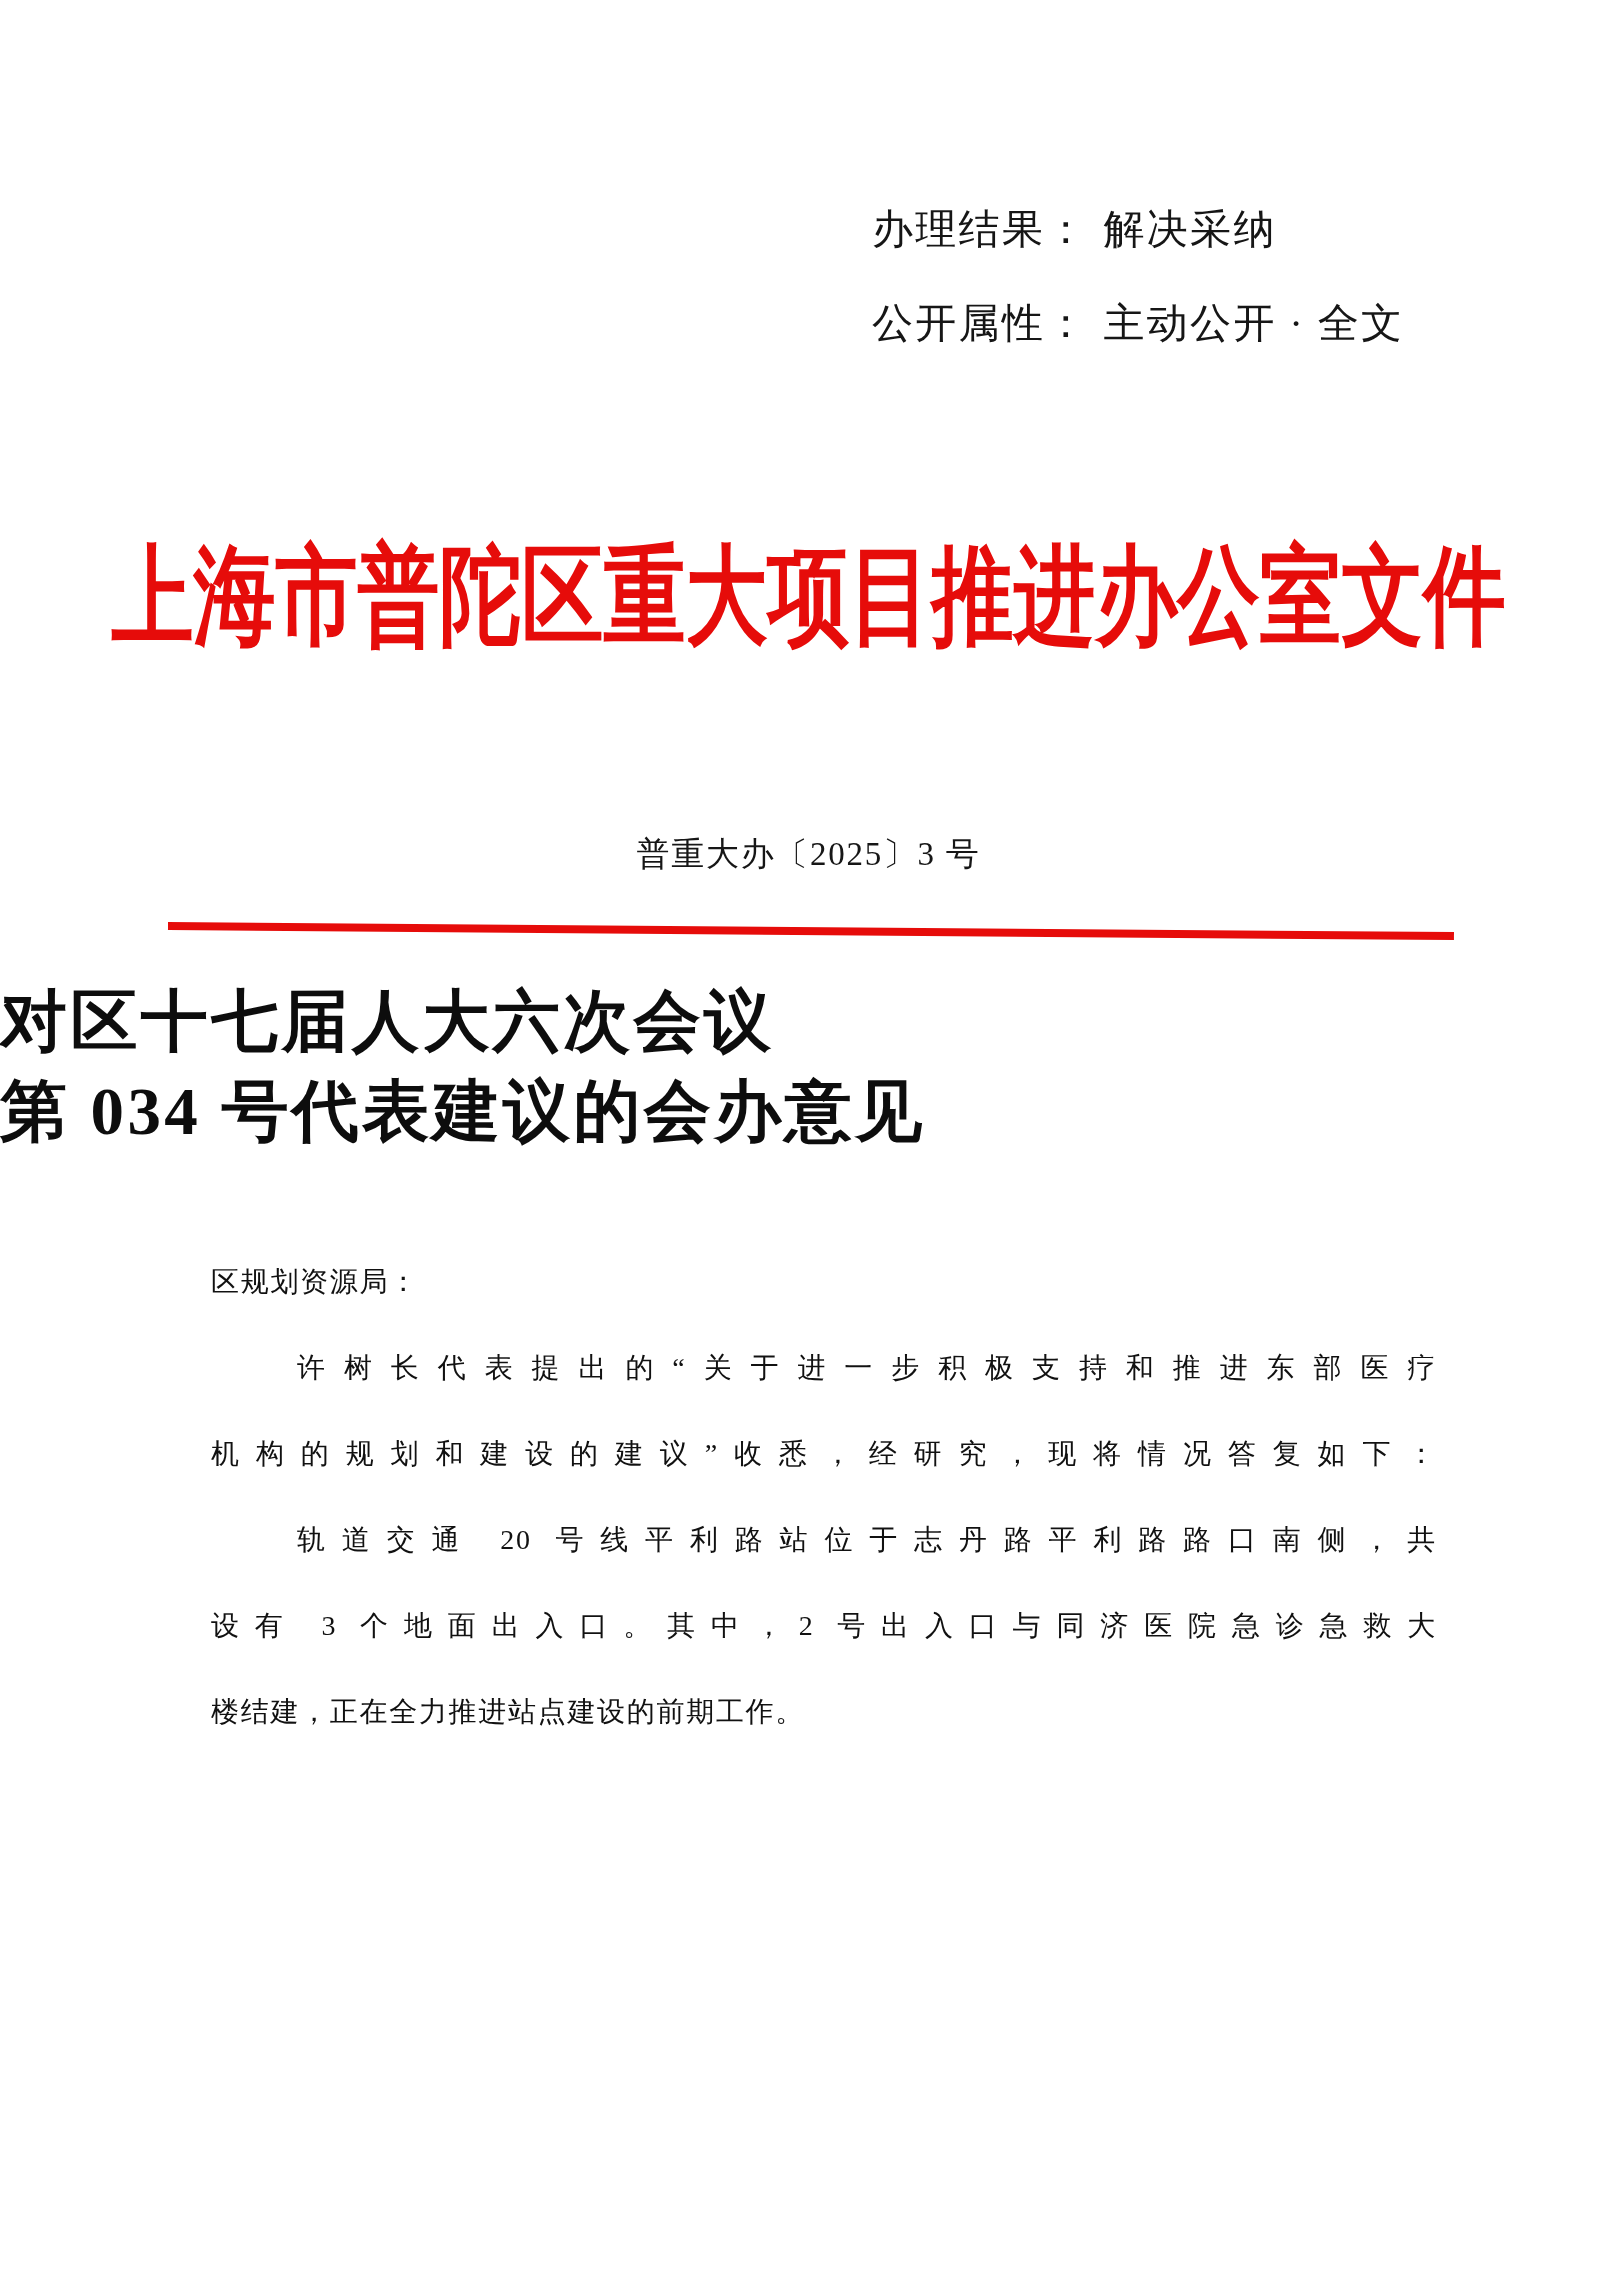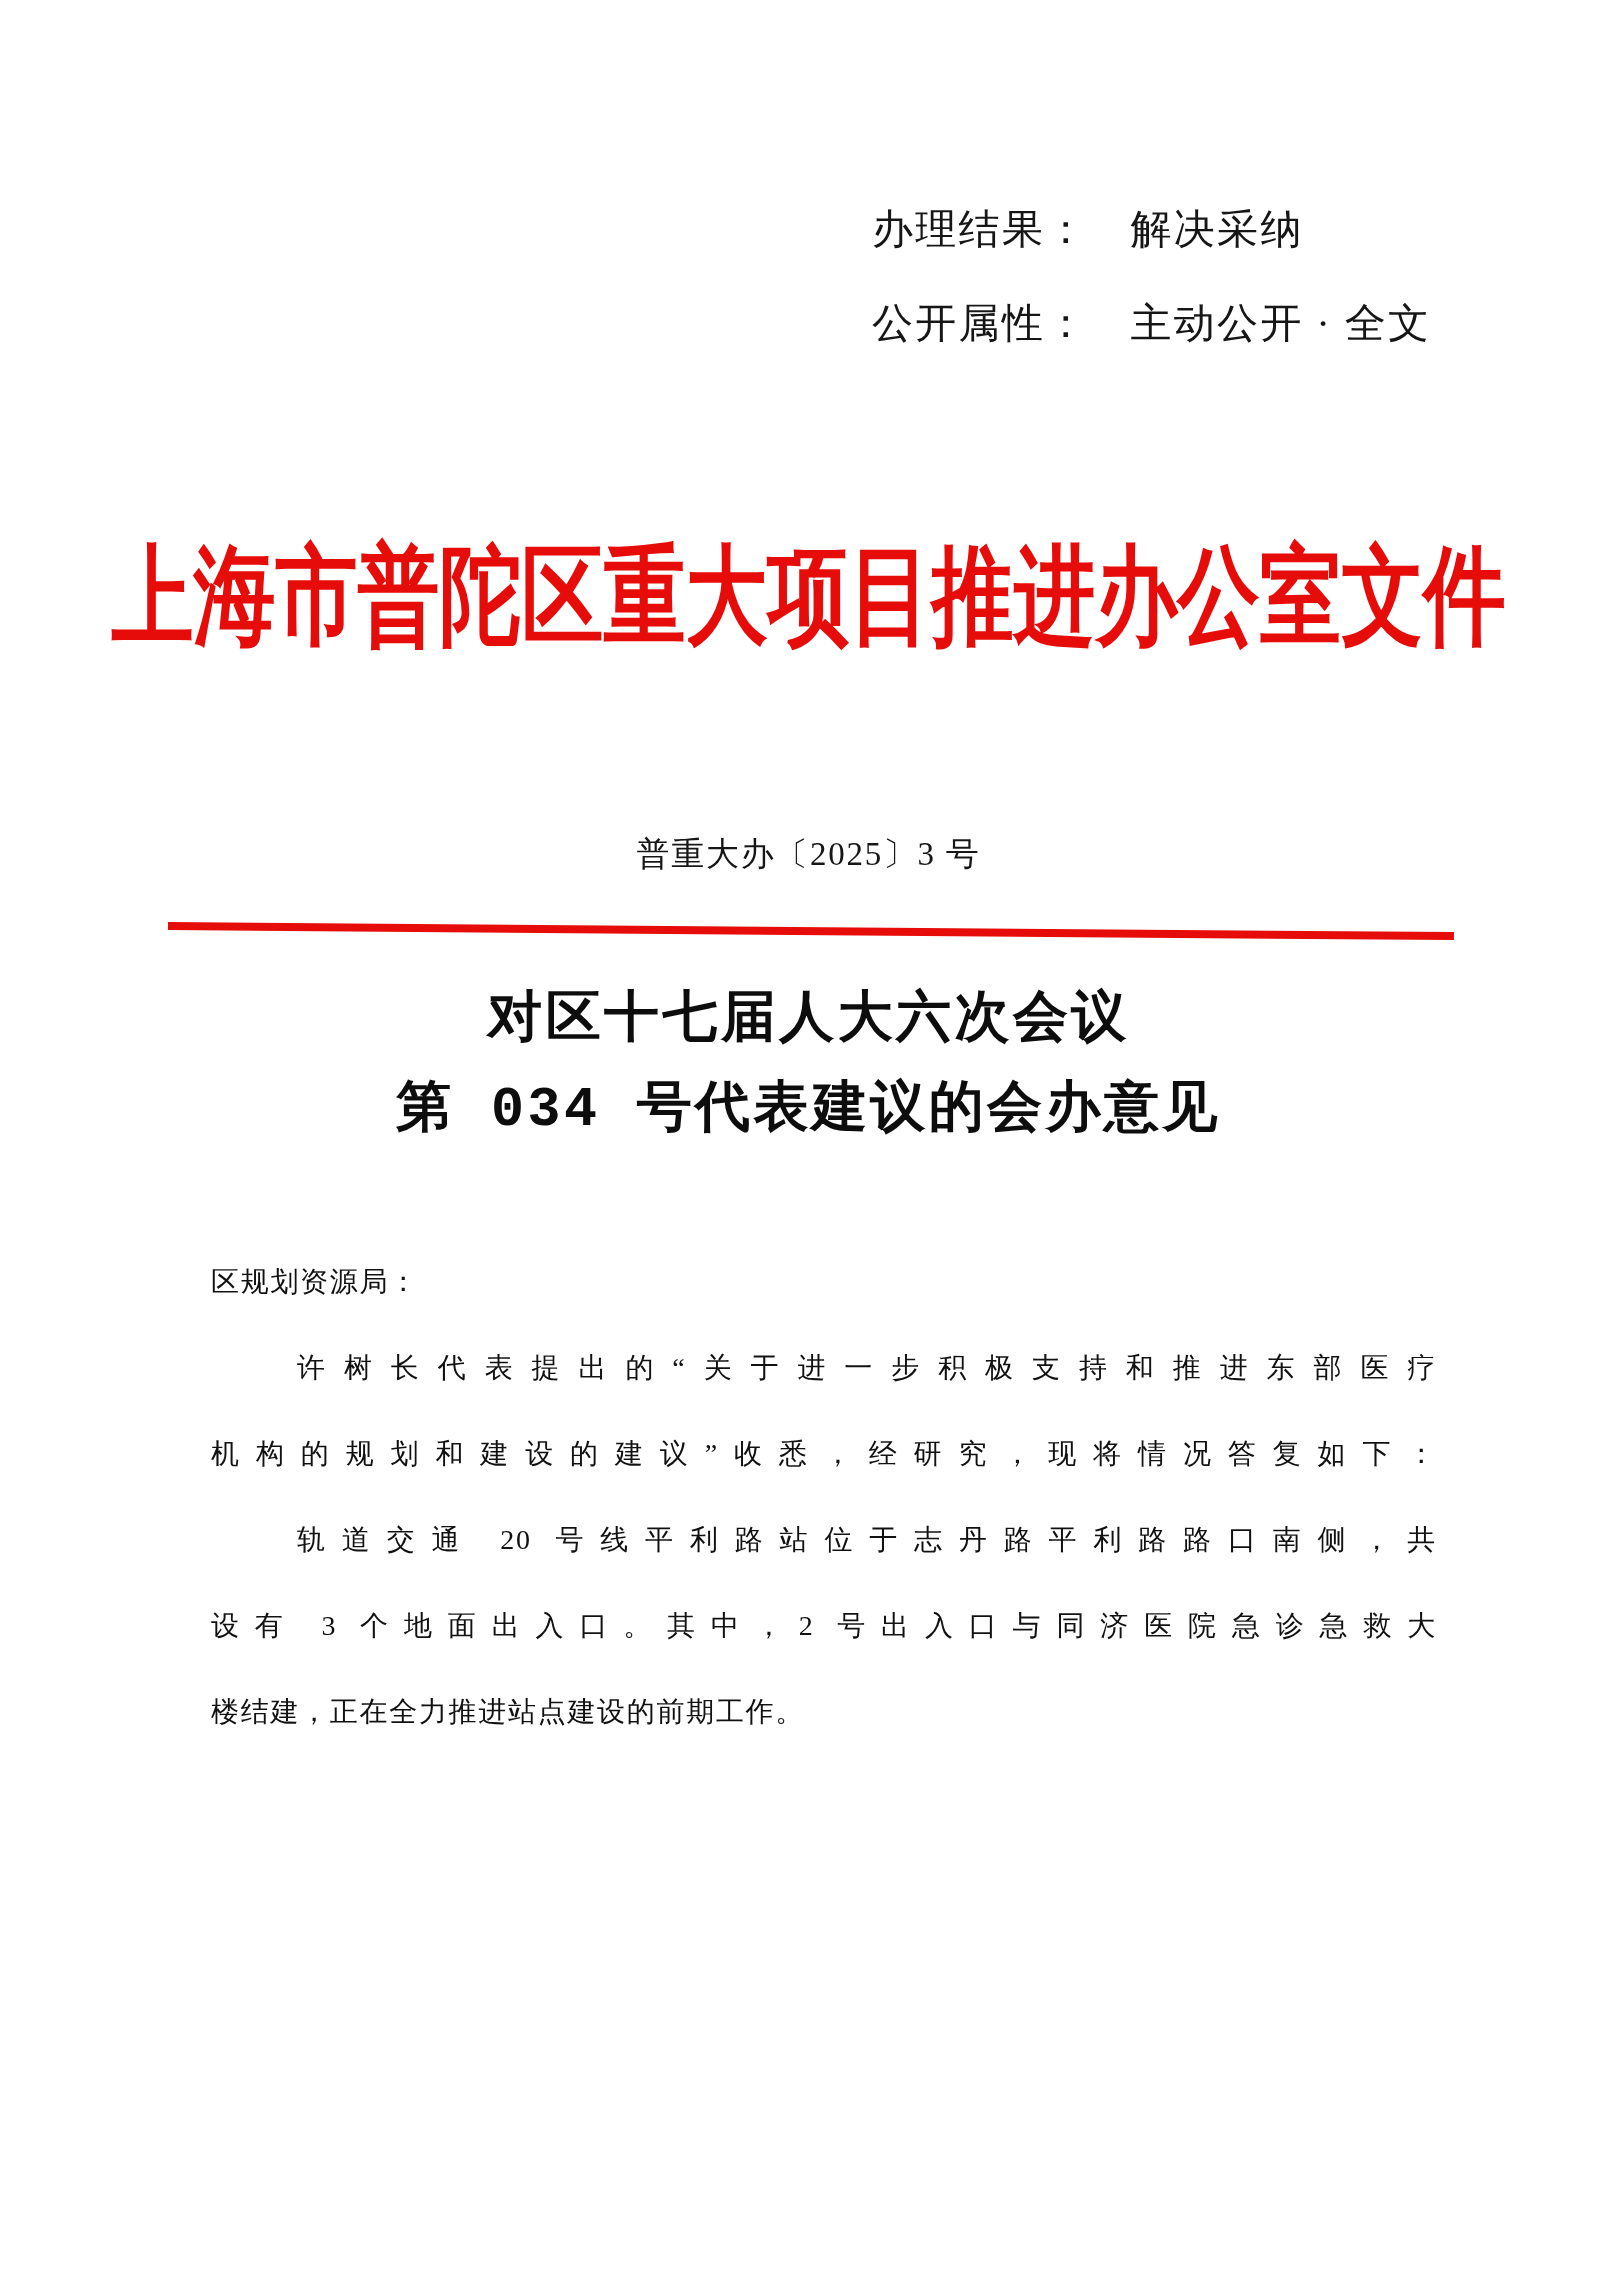--- a/index.html
+++ b/index.html
@@ -19,21 +19,21 @@
   
   .meta {
     position: absolute;
     left: 872px;
     top: 202px;
     font-size: 41px;
     line-height: 55px;
   }
   .meta-row { display: flex; margin-bottom: 39px; white-space: nowrap; }
   .meta-label { margin-right: 15px; letter-spacing: 2.3px; }
-  .meta-value { letter-spacing: 2.3px; margin-left: 27px; }
+  .meta-value { letter-spacing: 2.3px; }
 
   
   .masthead {
     position: absolute;
     top: 534px;
     left: 0;
     width: 100%;
     text-align: center;
     font-size: 82px;
     line-height: 95px;
@@ -69,27 +69,25 @@
     transform: rotate(0.45deg);
     transform-origin: left center;
   }
 
   
   .doc-title {
     position: absolute;
     top: 976px;
     left: 0;
     width: 100%;
-    text-align: center;
     font-weight: bold;
-    font-size: 55px;
+    font-size: 67px;
     line-height: 90px;
     letter-spacing: 3.4px;
     color: #0d0d0d;
-    font-family: Liberation Mono, monospace;
   }
 
   
   .body-text {
     position: absolute;
     left: 211px;
     top: 1239px;
     width: 1226px;
     font-size: 28px;
     line-height: 86px;

